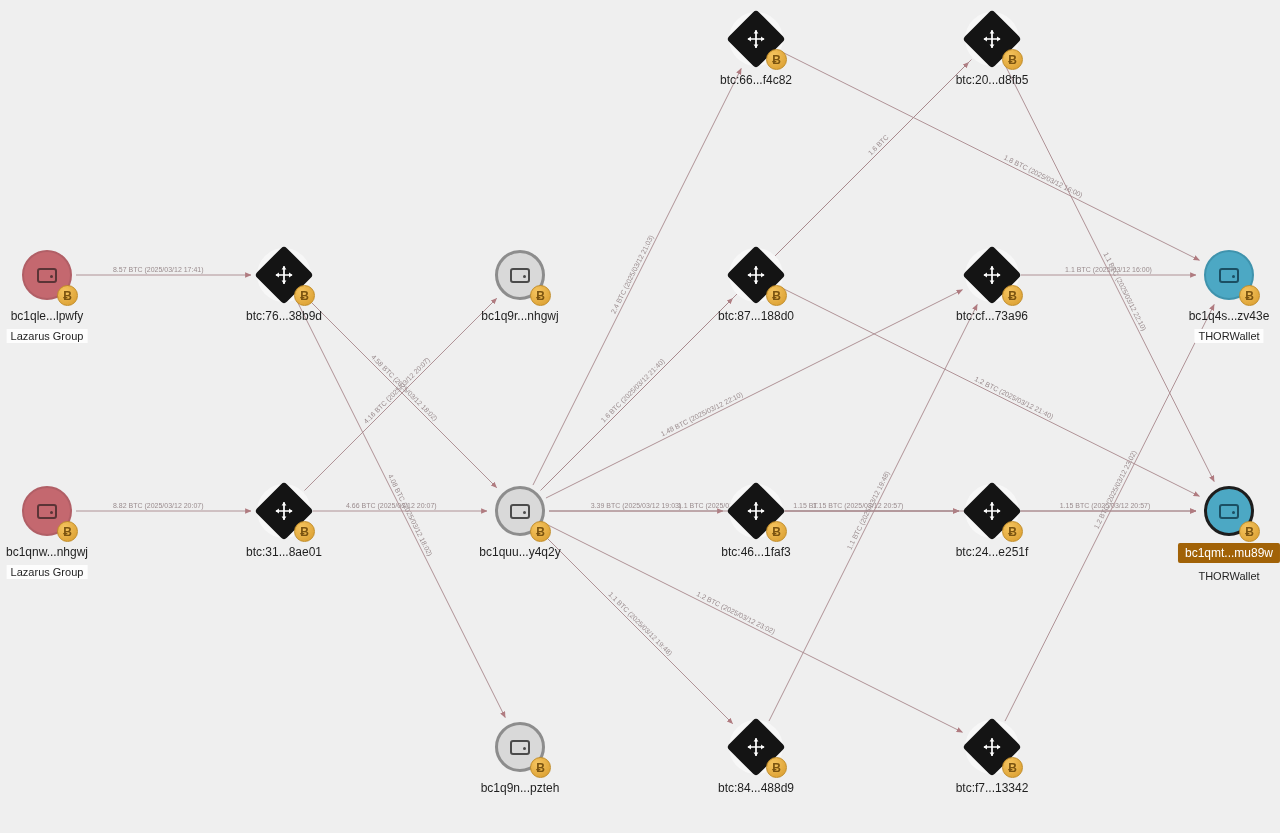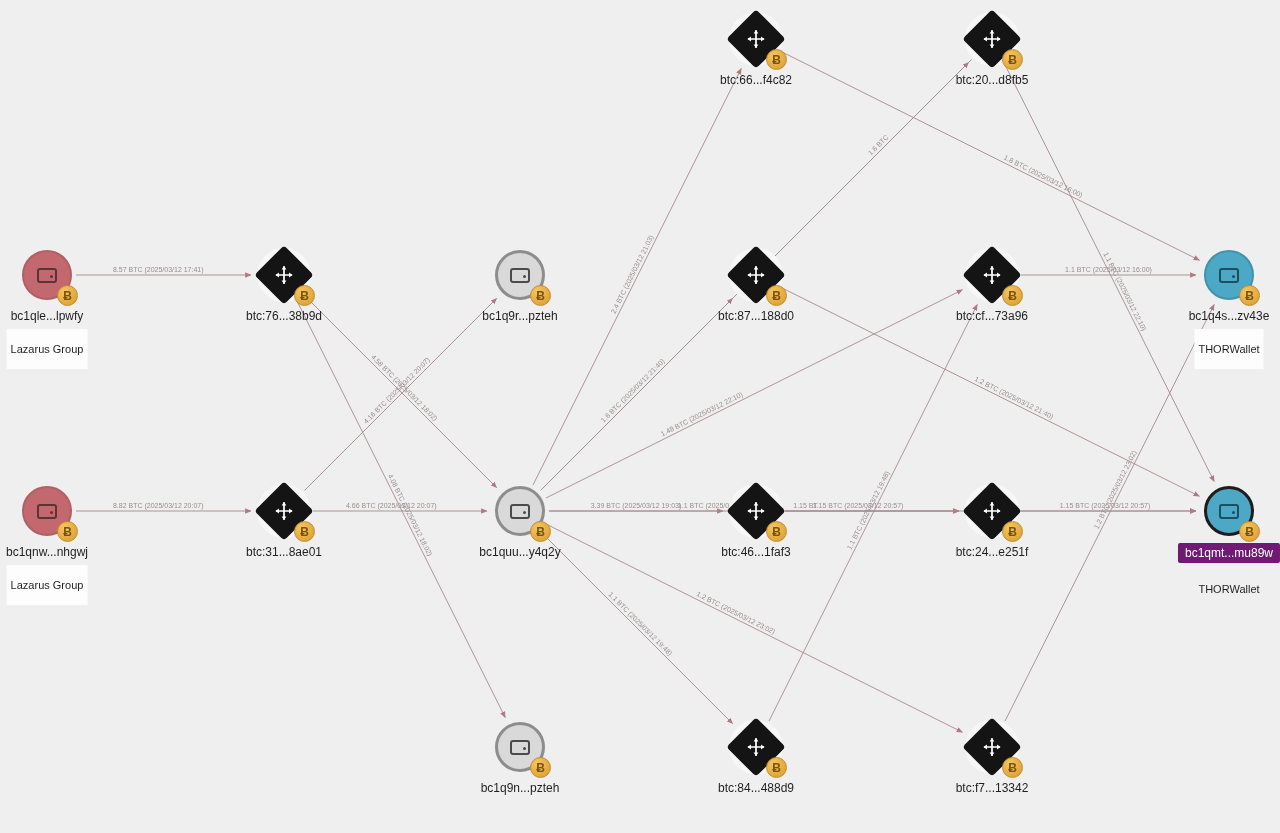--- a/index.html
+++ b/index.html
@@ -112,35 +112,35 @@
   .node-label {
     position: absolute;
     left: 0; top: 34px;
     transform: translateX(-50%);
     white-space: nowrap;
     font-size: 12px;
     color: #1f1f1f;
     text-align: right;
   }
   .node-label.selected {
-    background: #701a75;
+    background: #a16207;
     color: #ffffff;
     padding: 3px 7px;
     border-radius: 2px;
     top: 32px;
   }
   .node-tag {
     position: absolute;
     left: 0; top: 54px;
     transform: translateX(-50%);
     white-space: nowrap;
     font-size: 11px;
     color: #1f1f1f;
     background: #fdfdfd;
-    padding: 14px 4px;
+    padding: 1px 4px;
   }
   .node-tag.below-selected { top: 58px; background: transparent; }
   .edge-label {
     font-size: 7px;
     fill: #9a8c8e;
     font-family: "Liberation Sans", sans-serif;
   }
 </style>
 </head>
 <body>
@@ -249,21 +249,21 @@
             <path d="M12 21.8 L9.4 18 L14.6 18 Z" fill="#ffffff"></path>
           </svg></div>
         <div class="btc-badge">Ƀ</div>
         <div class="node-label">btc:31...8ae01</div>
       </div>
       <div class="node" style="left: 520px; top: 275px;">
         <div class="wallet-shape neutral">
           <div class="wallet-glyph"></div>
         </div>
         <div class="btc-badge">Ƀ</div>
-        <div class="node-label">bc1q9r...pzteh</div>
+        <div class="node-label">bc1q9r...nhgwj</div>
       </div>
       <div class="node" style="left: 520px; top: 511px;">
         <div class="wallet-shape neutral">
           <div class="wallet-glyph"></div>
         </div>
         <div class="btc-badge">Ƀ</div>
         <div class="node-label">bc1quu...y4q2y</div>
       </div>
       <div class="node" style="left: 520px; top: 747px;">
         <div class="wallet-shape neutral">

